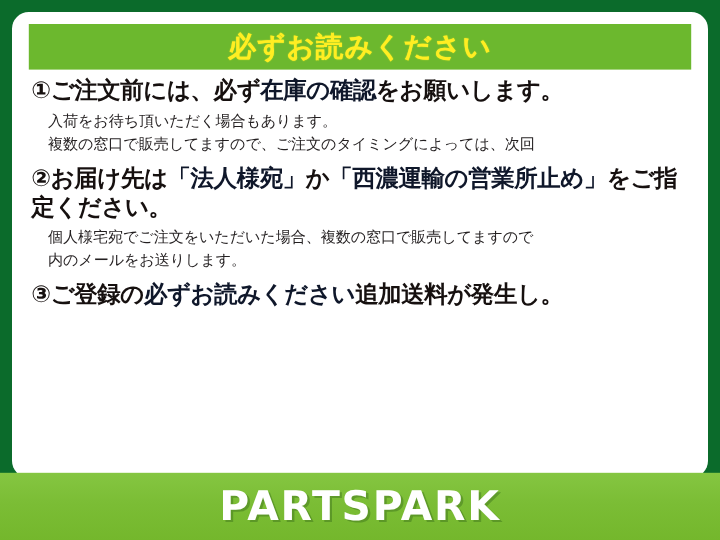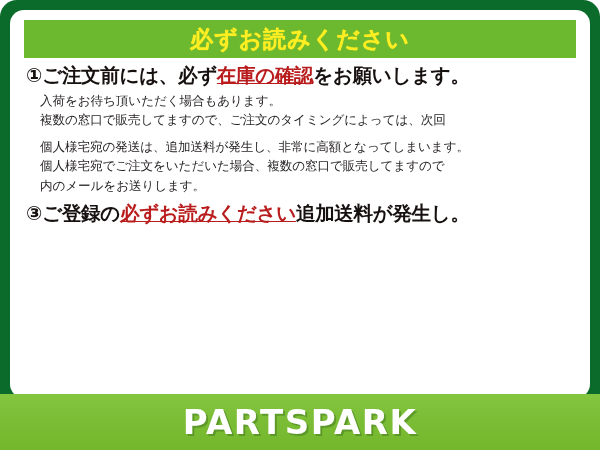--- a/index.html
+++ b/index.html
@@ -14,21 +14,20 @@
   }
 
   .banner {
     position: relative;
     width: 600px;
     height: 450px;
     box-sizing: border-box;
     background: #0b6b2b;
     display: flex;
     flex-direction: column;
-    border-radius: 17px;
   }
 
   
   .panel {
     position: absolute;
     left: 10px;
     top: 10px;
     width: 580px;
     height: 388px;
     box-sizing: border-box;
@@ -67,22 +66,21 @@
     font-weight: bold;
     color: #16100f;
     line-height: 1.26;
     letter-spacing: -0.3px;
     white-space: nowrap;
   }
   .item-heading.wrap {
     white-space: normal;
   }
   .hl {
-    color: #b91c1c;
-    text-decoration: underline;
+    color: #0f172a;
   }
   .item-heading .num {
     font-weight: bold;
   }
 
   .item-body {
     font-size: 12.6px;
     color: #231f20;
     line-height: 1.55;
     margin: 2px 0 0 14px;
@@ -127,22 +125,22 @@
 
       <div class="item">
         <div class="item-heading"><span class="num">①</span><span>ご注文前には、必ず</span><span class="hl">在庫の確認</span><span>をお願いします。</span></div>
         <div class="item-body">
           <div>入荷をお待ち頂いただく場合もあります。</div>
           <div>複数の窓口で販売してますので、ご注文のタイミングによっては、次回</div>
         </div>
       </div>
 
       <div class="item">
+        <div class="item-heading wrap"><span class="num">②</span><span>お届け先は</span><span class="hl">「法人様宛」</span><span>か</span><span class="hl">「西濃運輸の営業所止め」</span><span>をご指定ください。</span></div>
         <div class="item-body">
-          <div>個人様宅宛の発送は、追加送料が発生し、非常に高額となってしまいます。</div>
           <div>個人様宅宛でご注文をいただいた場合、複数の窓口で販売してますので</div>
           <div>内のメールをお送りします。</div>
         </div>
       </div>
 
       <div class="item">
         <div class="item-heading"><span class="num">③</span><span>ご登録の</span><span class="hl">必ずお読みください</span><span>追加送料が発生し。</span></div>
       </div>
 
     </div>

